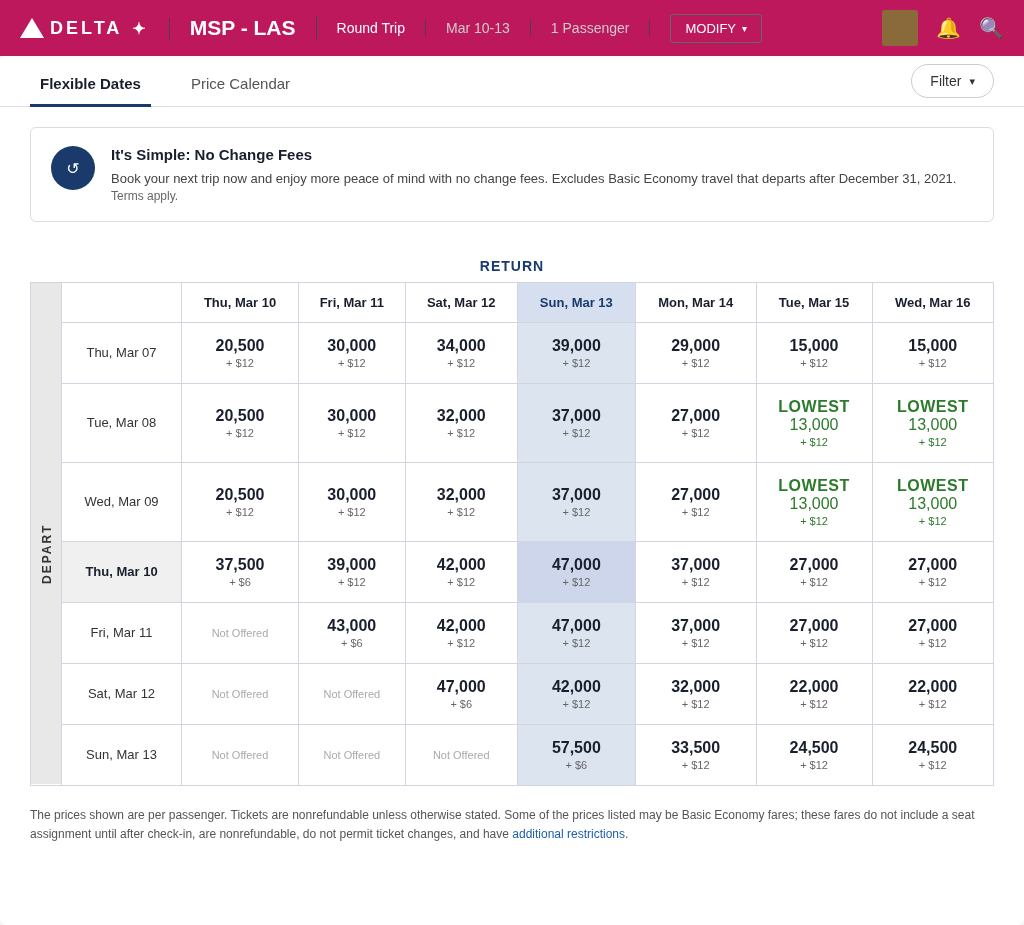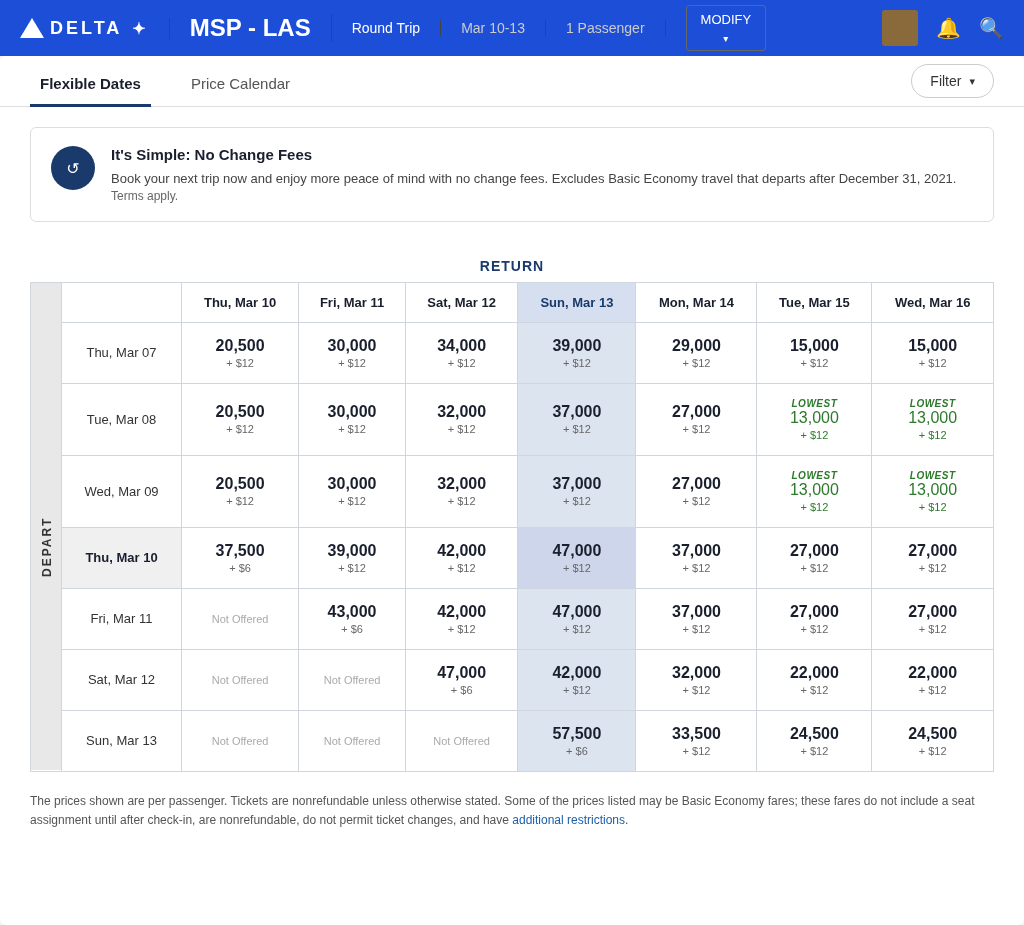--- a/index.html
+++ b/index.html
@@ -1,20 +1,20 @@
 <!DOCTYPE html>
 <html><head>
   <meta charset="utf-8">
   <style>
     * { box-sizing: border-box; margin: 0; padding: 0; }
     body { font-family: -apple-system, BlinkMacSystemFont, 'Segoe UI', Arial, sans-serif; background: #f5f5f5; }
 
     
     .header {
-      background: #1d4ed8;
+      background: #be185d;
       display: flex;
       align-items: center;
       padding: 0 20px;
       height: 56px;
       gap: 0;
     }
     .header-logo {
       display: flex;
       align-items: center;
       gap: 6px;
@@ -27,21 +27,21 @@
     }
     .delta-triangle {
       width: 0;
       height: 0;
       border-left: 12px solid transparent;
       border-right: 12px solid transparent;
       border-bottom: 20px solid white;
     }
     .header-route {
       color: white;
-      font-size: 24px;
+      font-size: 21px;
       font-weight: 600;
       padding: 0 20px;
       border-right: 1px solid #444;
     }
     .header-info {
       color: #ccc;
       font-size: 14px;
       padding: 0 20px;
       border-right: 1px solid #444;
     }
@@ -57,21 +57,20 @@
       border: 1px solid #666;
       color: white;
       padding: 6px 14px;
       font-size: 13px;
       cursor: pointer;
       margin-left: 20px;
       display: flex;
       align-items: center;
       gap: 6px;
       border-radius: 3px;
-      flex-direction: column;
     }
     .header-right {
       margin-left: auto;
       display: flex;
       align-items: center;
       gap: 18px;
     }
     .avatar-placeholder {
       width: 36px;
       height: 36px;
@@ -246,27 +245,26 @@
       color: #1a1f2e;
       display: block;
     }
     .price-fee {
       font-size: 11px;
       color: #666;
       display: block;
       margin-top: 2px;
     }
     .lowest-label {
-      font-size: 10px;
+      font-size: 16px;
       font-weight: 700;
       color: #2d7a2d;
       display: block;
       text-transform: uppercase;
       letter-spacing: 0.5px;
-      font-style: italic;
     }
     .lowest-price {
       font-weight: 400;
       font-size: 16px;
       color: #2d7a2d;
       display: block;
     }
     .lowest-fee {
       font-size: 11px;
       color: #2d7a2d;

